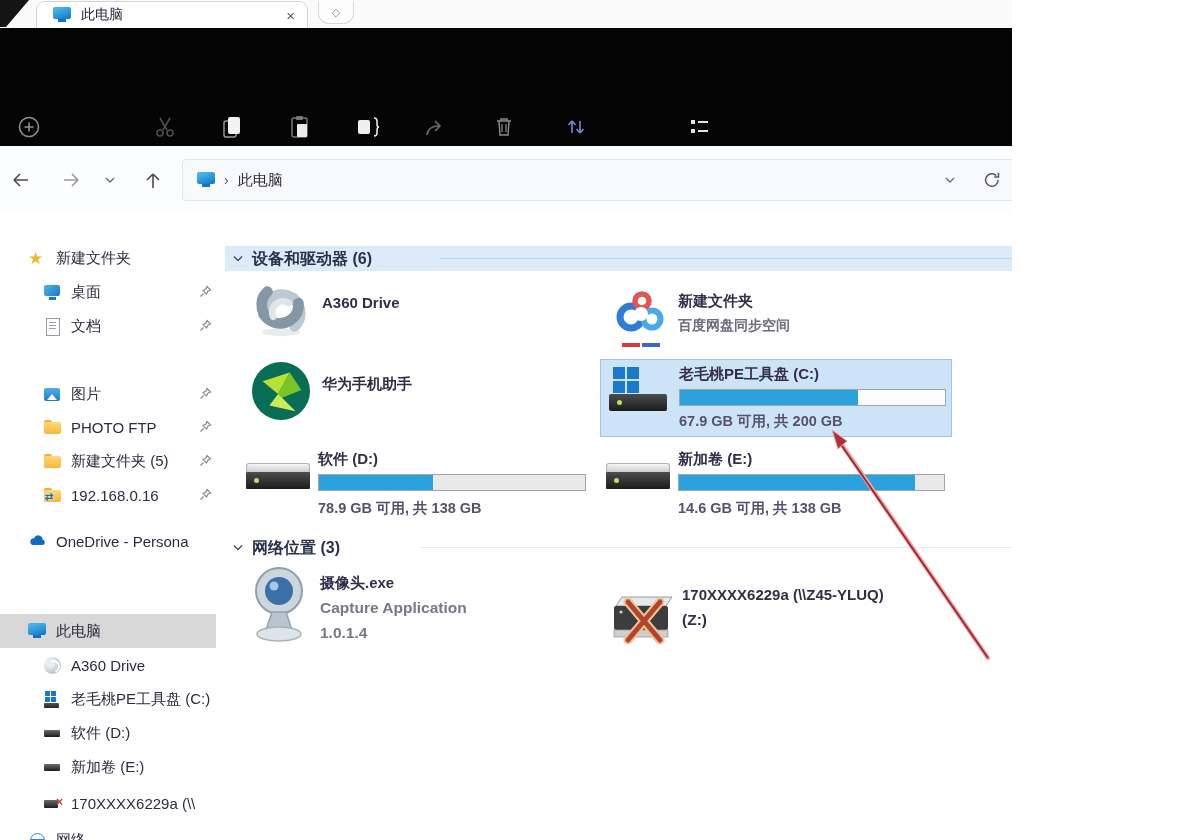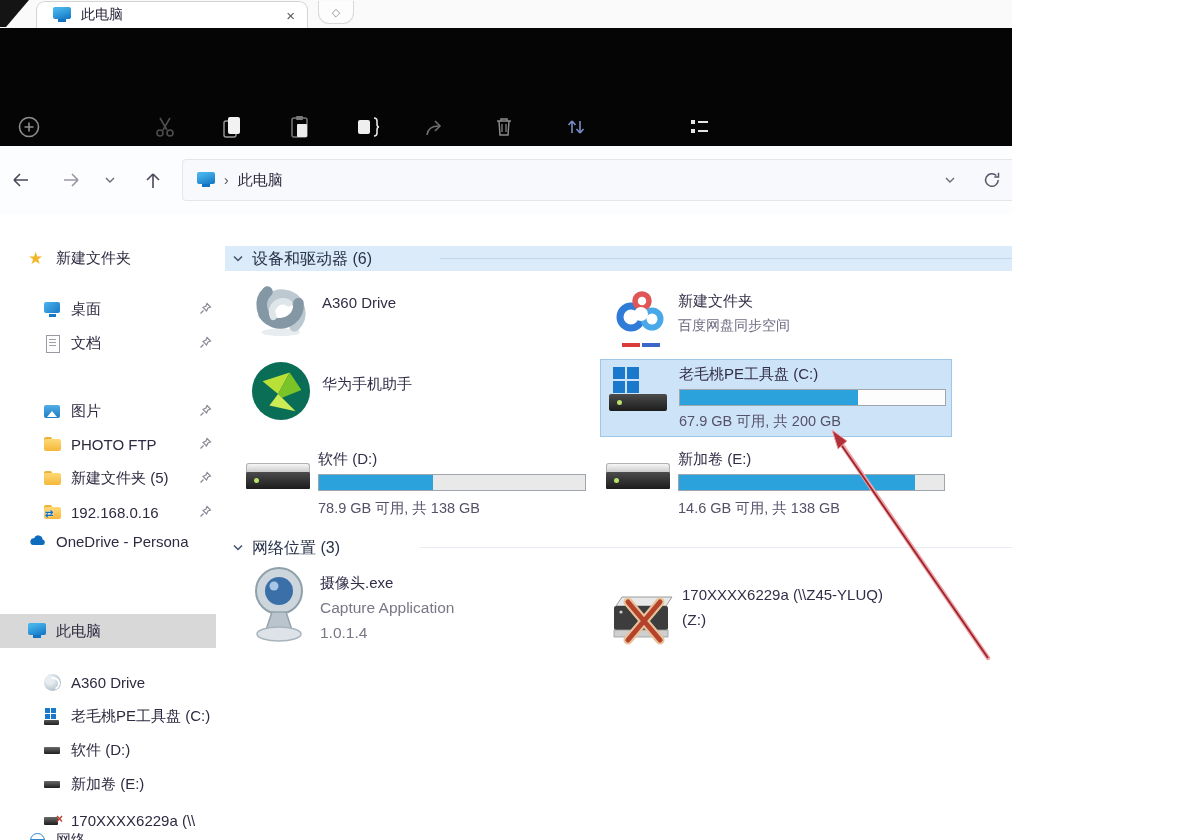--- a/index.html
+++ b/index.html
@@ -28,21 +28,21 @@
   .navbtn { position:absolute; top:23px; }
   .addr { position:absolute; left:182px; top:13px; width:835px; height:42px; background:#f7f9fc; border:1px solid #e3e6ea; border-radius:4px; display:flex; align-items:center; padding:0 14px; gap:9px; }
   .addr-text { font-size:15px; color:#2f2a3e; }
   .crumb-sep { color:#555; font-size:14px; }
   .addr-right { margin-left:auto; display:flex; align-items:center; gap:26px; }
   .searchbox { position:absolute; left:1032px; top:13px; width:140px; height:42px; background:#f7f9fc; border:1px solid #e3e6ea; border-radius:4px; display:flex; align-items:center; justify-content:flex-end; padding:0 14px; }
 
   
   #sidebar { position:absolute; left:0; top:214px; width:225px; height:626px; background:#fff; overflow:hidden; }
   .srow { position:absolute; left:0; width:225px; height:34px; display:flex; align-items:center; gap:9px; padding-left:28px; }
-  .srow.child { padding-left:43px;margin-top:17px; }
+  .srow.child { padding-left:43px; }
   .srow.sel { background:#d8d8d8; width:216px; }
   .slabel { font-size:15px; color:#2f2a40; white-space:nowrap; overflow:hidden; }
   .pin { position:absolute; left:199px; top:10px; }
 
   .ic { width:19px; height:19px; flex:0 0 19px; position:relative; display:inline-block; }
   .ic-star::before { content:"★"; position:absolute; left:0; top:0; color:#f2b626; font-size:17px; line-height:19px; }
   .ic-desktop::before { content:""; position:absolute; left:1px; top:2px; width:16px; height:11px; border-radius:2px; background:linear-gradient(135deg,#4cb4ea,#1a78c8); }
   .ic-desktop::after { content:""; position:absolute; left:6px; top:14px; width:7px; height:3px; background:#1a78c8; }
   .ic-doc::before { content:""; position:absolute; left:3px; top:1px; width:12px; height:16px; background:#fdfdfd; border:1px solid #9a9aa4; }
   .ic-doc::after { content:""; position:absolute; left:6px; top:5px; width:7px; height:9px; background:repeating-linear-gradient(180deg,#a0a0ac 0 1px,transparent 1px 3px); }
@@ -61,21 +61,21 @@
   .ic-a360::after { content:""; position:absolute; left:4px; top:4px; width:9px; height:9px; border:2.5px solid #fff; border-left-color:transparent; border-bottom-color:transparent; border-radius:50%; transform:rotate(25deg); }
   .ic-windrive::before { content:""; position:absolute; left:2px; top:1px; width:5px; height:5px; background:#1b79cc; box-shadow:6px 0 #1b79cc, 0 6px #1b79cc, 6px 6px #1b79cc; }
   .ic-windrive::after { content:""; position:absolute; left:1px; top:13px; width:15px; height:5px; background:linear-gradient(#555,#222); border-radius:1px; }
   .ic-drive::before { content:""; position:absolute; left:1px; top:6px; width:16px; height:7px; background:linear-gradient(180deg,#6a6a6a,#1e1e1e); border-radius:1px; }
   .ic-netdrive::before { content:""; position:absolute; left:1px; top:6px; width:14px; height:8px; background:linear-gradient(180deg,#6a6a6a,#1e1e1e); border-radius:1px; }
   .ic-netdrive::after { content:"×"; position:absolute; right:-1px; top:1px; color:#c03b2a; font-weight:bold; font-size:12px; }
   .ic-globe::before { content:""; position:absolute; inset:2px; border:1.5px solid #2e86d0; border-radius:50%; }
   .ic-globe::after { content:""; position:absolute; left:3px; right:3px; top:8.5px; height:1.5px; background:#2e86d0; }
 
   
-  #content { position:absolute; left:225px; top:214px; width:960px; height:626px; background:#fff; }
+  #content { position:absolute; left:225px; top:214px; width:960px; height:626px; background:#fff;font-weight:bold; }
   .secband { position:absolute; left:0; top:32px; width:960px; height:25px; background:#dcebf9; }
   .sectitle { position:absolute; font-size:16px; color:#283149; white-space:nowrap; }
   .secline { position:absolute; height:1px; }
   .chev { position:absolute; }
   .item-name { position:absolute; font-size:15px; color:#332e48; white-space:nowrap; }
   .item-sub { position:absolute; font-size:14px; color:#6e6a80; white-space:nowrap; }
   .latin-sub { position:absolute; font-size:15.5px; color:#7a7686; white-space:nowrap; }
   .usage { position:absolute; font-size:14.5px; color:#56516a; white-space:nowrap; }
   .bar { position:absolute; height:17px; border:1px solid #a0a6ad; background:#e9e9e9; }
   .bar .fill { height:100%; background:#2ba2dc; }

